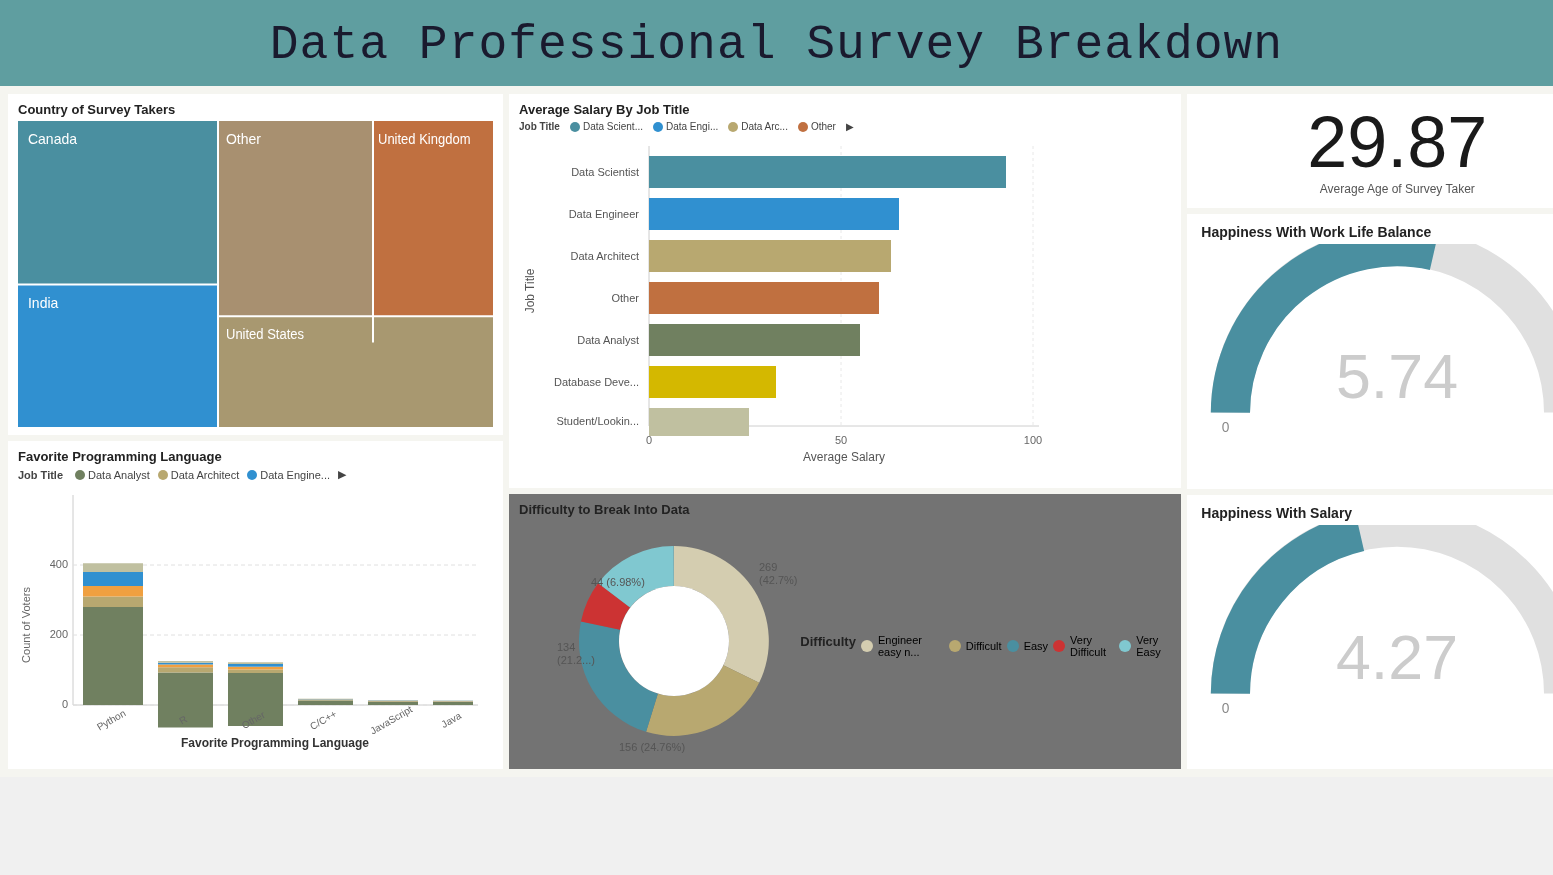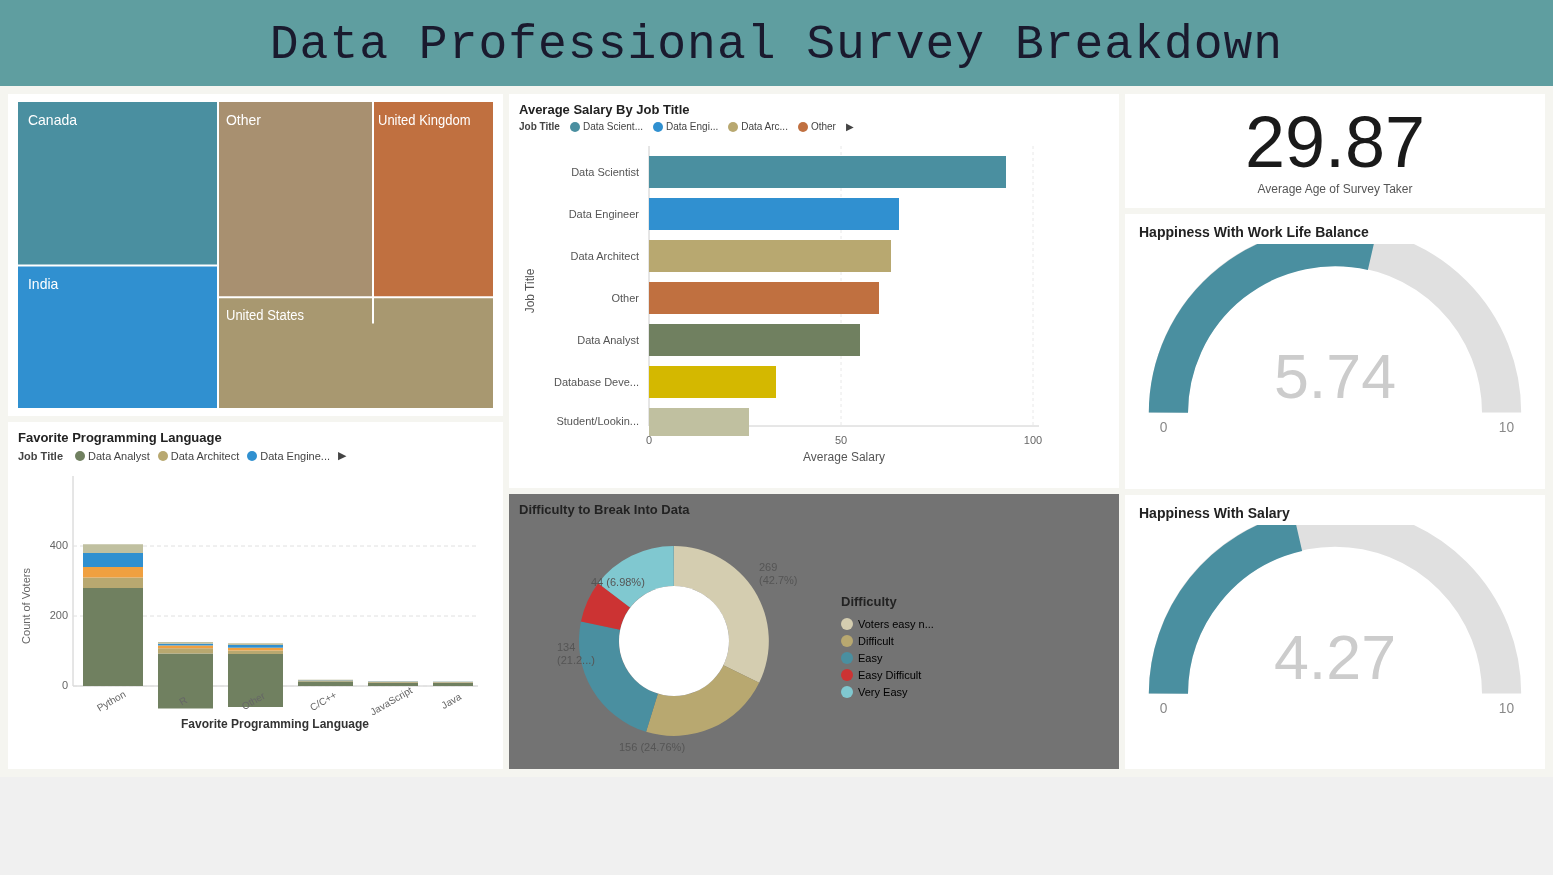--- a/index.html
+++ b/index.html
@@ -158,21 +158,21 @@
       padding: 8px 10px;
     }
     .donut-inner {
       display: flex;
       gap: 2px;
       align-items: center;
     }
     .difficulty-legend {
       font-size: 11px;
       display: flex;
-      flex-direction: column;
+      flex-direction: row;
       gap: 5px;
       margin-top: 10px;
     }
     .diff-item {
       display: flex;
       align-items: center;
       gap: 5px;
     }
     .diff-dot {
       width: 12px;
@@ -191,20 +191,21 @@
 
 <div class="header">
   <h1>Data Professional Survey Breakdown</h1>
 </div>
 
 <div class="dashboard">
 
   <div class="left-col">
 
     <div class="panel">
+      <div class="panel-title">Country of Survey Takers</div>
       <div class="treemap-container">
         <svg id="treemap-svg" viewBox="0 0 475 290" preserveAspectRatio="none">
 
           <rect x="0" y="0" width="200" height="155" fill="#4a8fa0"></rect>
           <text x="10" y="22" font-size="14" fill="white" font-family="Arial">Canada</text>
 
           <rect x="200" y="0" width="155" height="185" fill="#a89070"></rect>
           <text x="208" y="22" font-size="14" fill="white" font-family="Arial">Other</text>
 
           <rect x="355" y="0" width="120" height="210" fill="#c07040"></rect>
@@ -402,33 +403,33 @@
           <text x="72" y="65" font-size="11" fill="#555">44 (6.98%)</text>
           <text x="38" y="130" font-size="11" fill="#555">134</text>
           <text x="38" y="143" font-size="11" fill="#555">(21.2...)</text>
           <text x="100" y="230" font-size="11" fill="#555">156 (24.76%)</text>
         </svg>
 
         <div class="difficulty-legend">
           <div class="panel-title">Difficulty</div>
           <div class="diff-item">
             <span class="diff-dot" style="background:#d4cdb0"></span>
-            <span>Voters easy n...</span>
+            <span>Engineer easy n...</span>
           </div>
           <div class="diff-item">
             <span class="diff-dot" style="background:#b8a870"></span>
             <span>Difficult</span>
           </div>
           <div class="diff-item">
             <span class="diff-dot" style="background:#4a8fa0"></span>
             <span>Easy</span>
           </div>
           <div class="diff-item">
             <span class="diff-dot" style="background:#cc3333"></span>
-            <span>Easy Difficult</span>
+            <span>Very Difficult</span>
           </div>
           <div class="diff-item">
             <span class="diff-dot" style="background:#80c8d0"></span>
             <span>Very Easy</span>
           </div>
         </div>
       </div>
     </div>
   </div>
 

